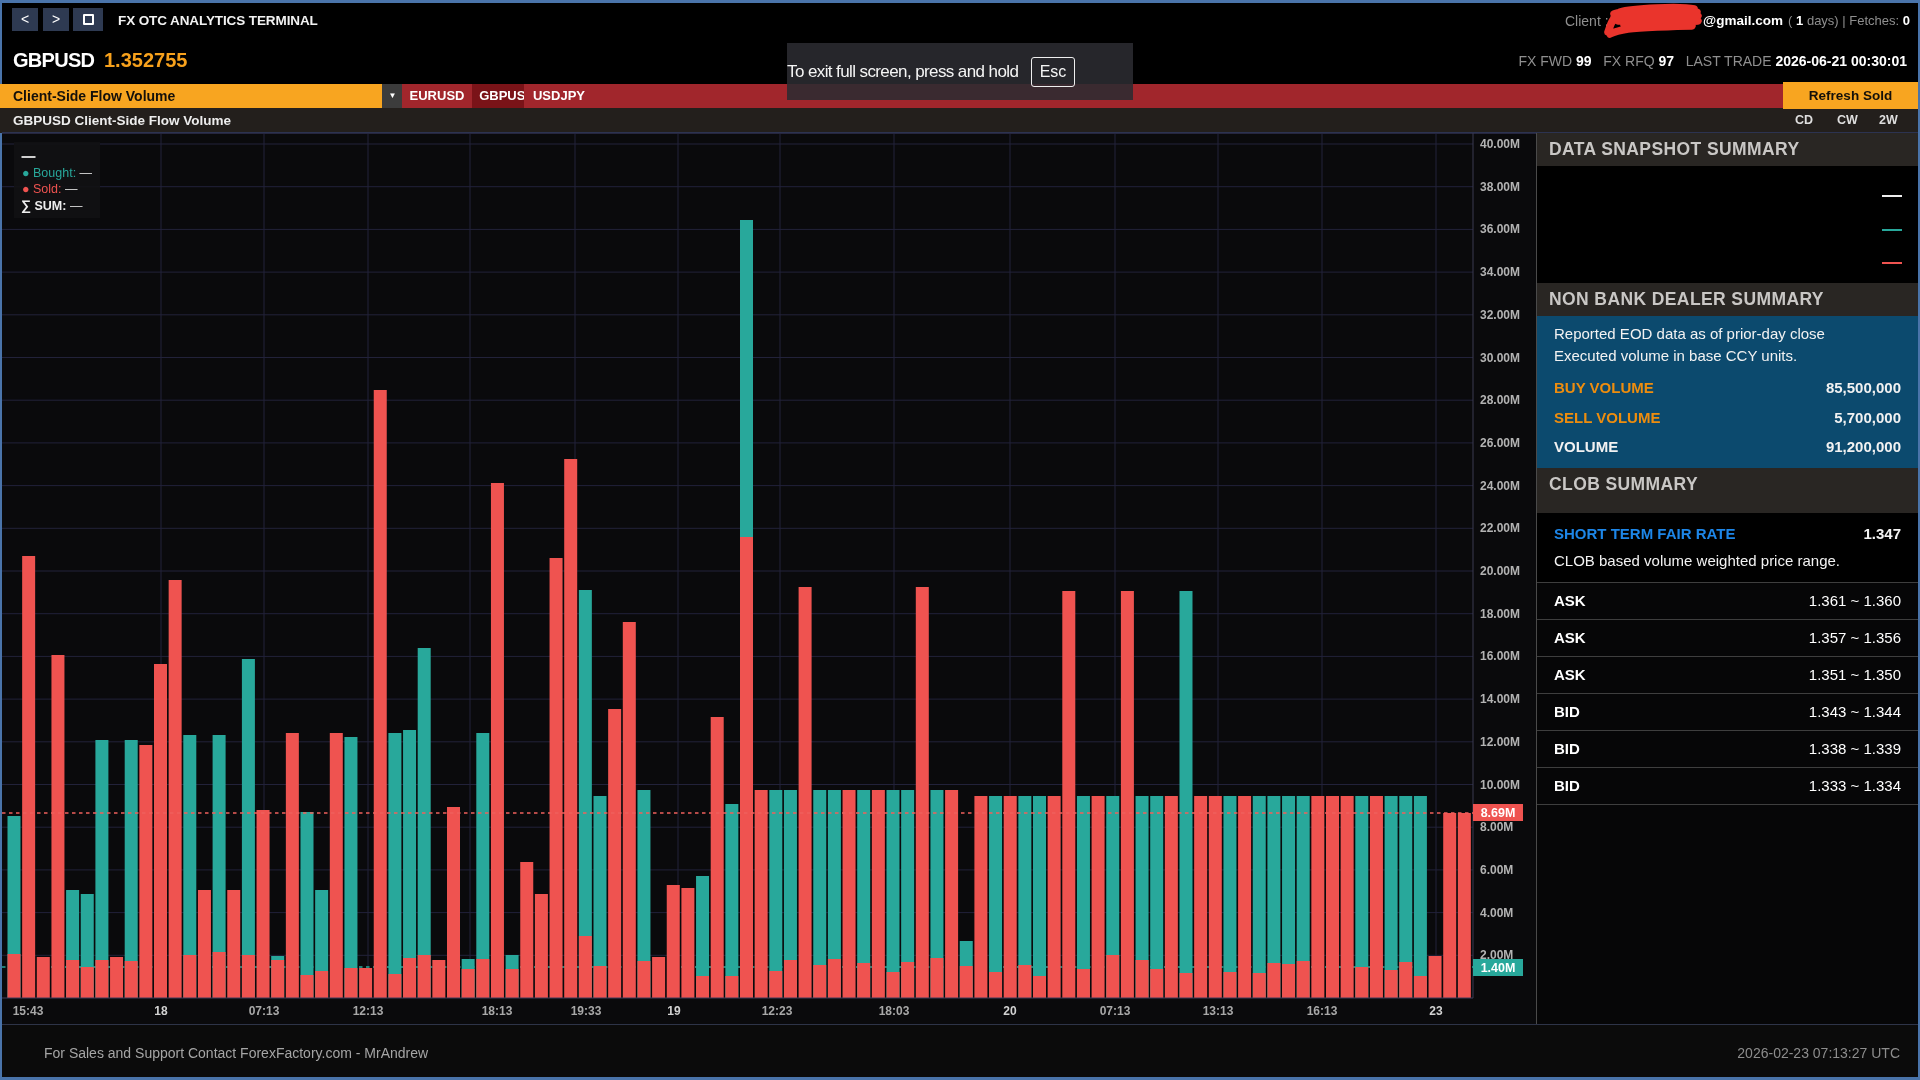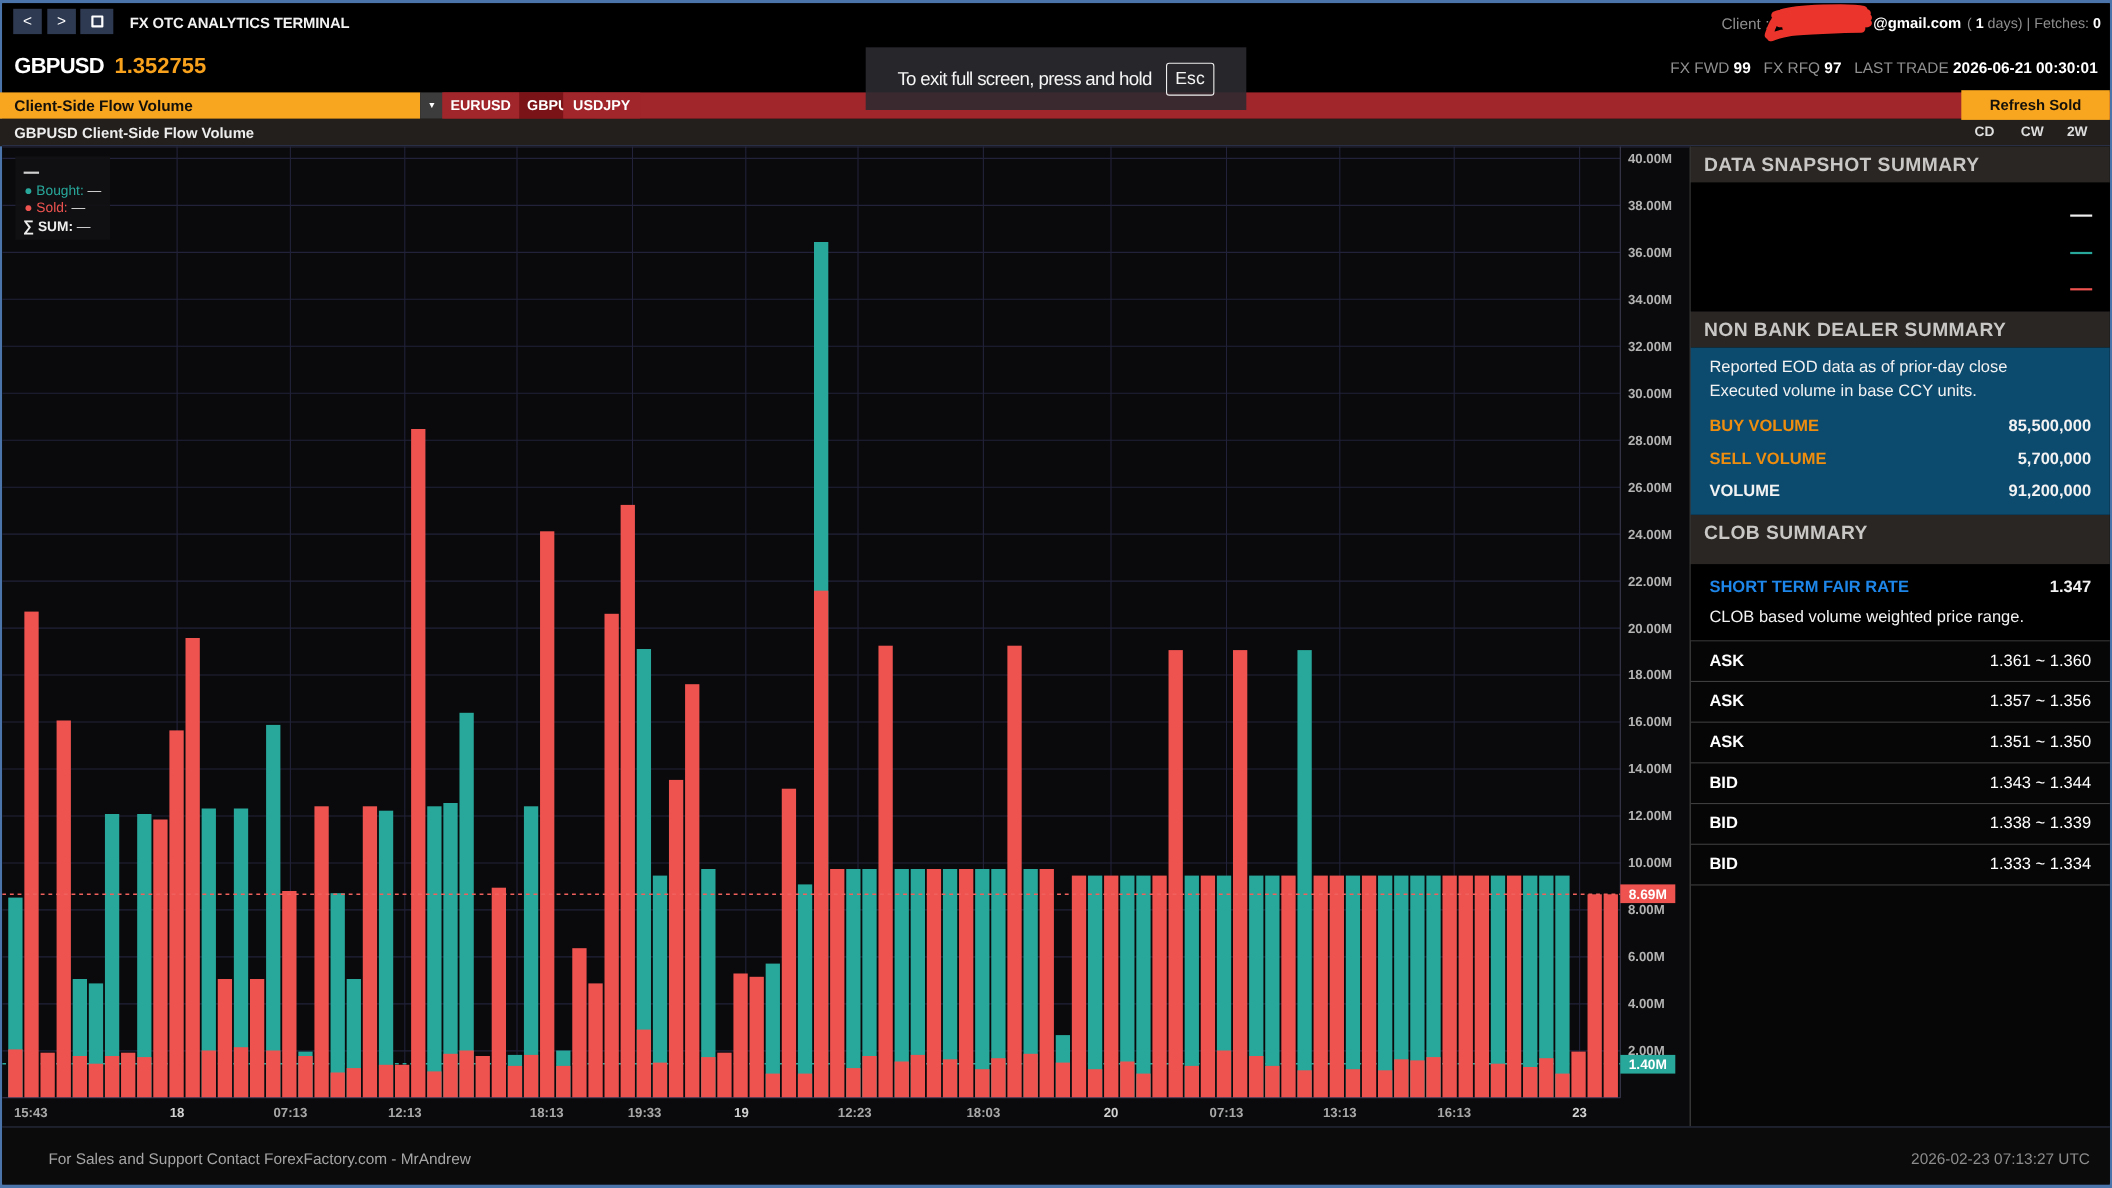--- a/index.html
+++ b/index.html
@@ -23,28 +23,28 @@
 <div class="abs" style="right:10px;top:13px;font-size:13px;color:#8f8f8f;white-space:nowrap;">( <span style="color:#fff;font-weight:bold;">1</span> days) | Fetches: <span style="color:#fff;font-weight:bold;">0</span></div>
 <svg width="122" height="36" style="position:absolute;left:1594px;top:2px">
     <path d="M14 30 C16 24 18 16 26 10 C38 6 88 4 100 7 C76 5 30 8 20 12 C44 9 92 7 103 10 C80 9 30 12 20 16 C46 13 94 11 104 14 C82 14 34 16 24 19 C48 17 94 16 104 19 C82 20 40 21 30 23 C52 22 88 21 98 24 C80 24 44 26 34 27 C28 28 20 30 16 32" fill="none" stroke="#ea342c" stroke-width="7.5" stroke-linecap="round" stroke-linejoin="round"></path>
   </svg>
 
 <div class="abs" style="left:2px;top:38px;width:1916px;height:46px;background:#000;"></div>
 <div class="abs" style="left:13px;top:49px;color:#fff;font-size:20px;font-weight:bold;letter-spacing:-0.7px;">GBPUSD</div>
 <div class="abs" style="left:104px;top:49px;color:#f7a11c;font-size:20px;font-weight:bold;">1.352755</div>
 <div class="abs" style="right:13px;top:53px;font-size:14px;color:#8f8f8f;white-space:nowrap;">FX FWD <span style="color:#fff;font-weight:bold;">99</span>&nbsp;&nbsp;&nbsp;FX RFQ <span style="color:#fff;font-weight:bold;">97</span>&nbsp;&nbsp;&nbsp;LAST TRADE <span style="color:#fff;font-weight:bold;">2026-06-21 00:30:01</span></div>
 
-<div class="abs" style="left:787px;top:43px;width:346px;height:57px;background:rgba(43,43,49,0.88);color:#f5f5f5;font-size:17px;letter-spacing:-0.6px;display:flex;align-items:center;justify-content:center;z-index:5;">To exit full screen, press and hold&nbsp;&nbsp;&nbsp;<span style="border:1.5px solid #eee;border-radius:3px;padding:5px 8px;font-size:16px;letter-spacing:0;">Esc</span></div>
+<div class="abs" style="left:787px;top:43px;width:346px;height:57px;background:rgba(43,43,49,0.88);color:#f5f5f5;font-size:17px;letter-spacing:-0.6px;display:flex;align-items:center;z-index:5;">To exit full screen, press and hold&nbsp;&nbsp;&nbsp;<span style="border:1.5px solid #eee;border-radius:3px;padding:5px 8px;font-size:16px;letter-spacing:0;">Esc</span></div>
 
 <div class="abs" style="left:0;top:84px;width:382px;height:24px;background:#f8a520;color:#14100a;font-size:14px;font-weight:bold;line-height:24px;padding-left:13px;">Client-Side Flow Volume</div>
 <div class="abs" style="left:382px;top:84px;width:21px;height:24px;background:#3c3c3c;color:#fff;font-size:8px;text-align:center;line-height:24px;">▼</div>
 <div class="abs" style="left:403px;top:84px;width:1515px;height:24px;background:#a1262c;"></div>
 <div class="abs" style="left:402px;top:84px;width:70px;height:24px;background:#a1262c;color:#fff;font-size:13px;font-weight:bold;text-align:center;line-height:24px;">EURUSD</div>
 <div class="abs" style="left:472px;top:84px;width:70px;height:24px;background:#7a1318;color:#fff;font-size:13px;font-weight:bold;text-align:center;line-height:24px;">GBPUSD</div>
-<div class="abs" style="left:512px;top:84px;width:70px;height:24px;background:#a1262c;color:#fff;font-size:13px;font-weight:bold;text-align:center;line-height:24px;">USDJPY</div>
+<div class="abs" style="left:524px;top:84px;width:70px;height:24px;background:#a1262c;color:#fff;font-size:13px;font-weight:bold;text-align:center;line-height:24px;">USDJPY</div>
 <div class="abs" style="left:1783px;top:82px;width:135px;height:27px;background:#f8a520;color:#14100a;font-size:13.5px;font-weight:bold;text-align:center;line-height:27px;z-index:3;">Refresh Sold</div>
 
 <div class="abs" style="left:0;top:108px;width:1918px;height:25px;background:#231f1c;"></div>
 <div class="abs" style="left:13px;top:113px;color:#ededed;font-size:13.5px;font-weight:600;">GBPUSD Client-Side Flow Volume</div>
 <div class="abs" style="left:1795px;top:113px;color:#dedede;font-size:12.5px;font-weight:bold;">CD</div>
 <div class="abs" style="left:1837px;top:113px;color:#dedede;font-size:12.5px;font-weight:bold;">CW</div>
 <div class="abs" style="left:1879px;top:113px;color:#dedede;font-size:12.5px;font-weight:bold;">2W</div>
 
 <div class="abs" style="left:2px;top:132px;width:1916px;height:1px;background:#2c3350;"></div>
 

